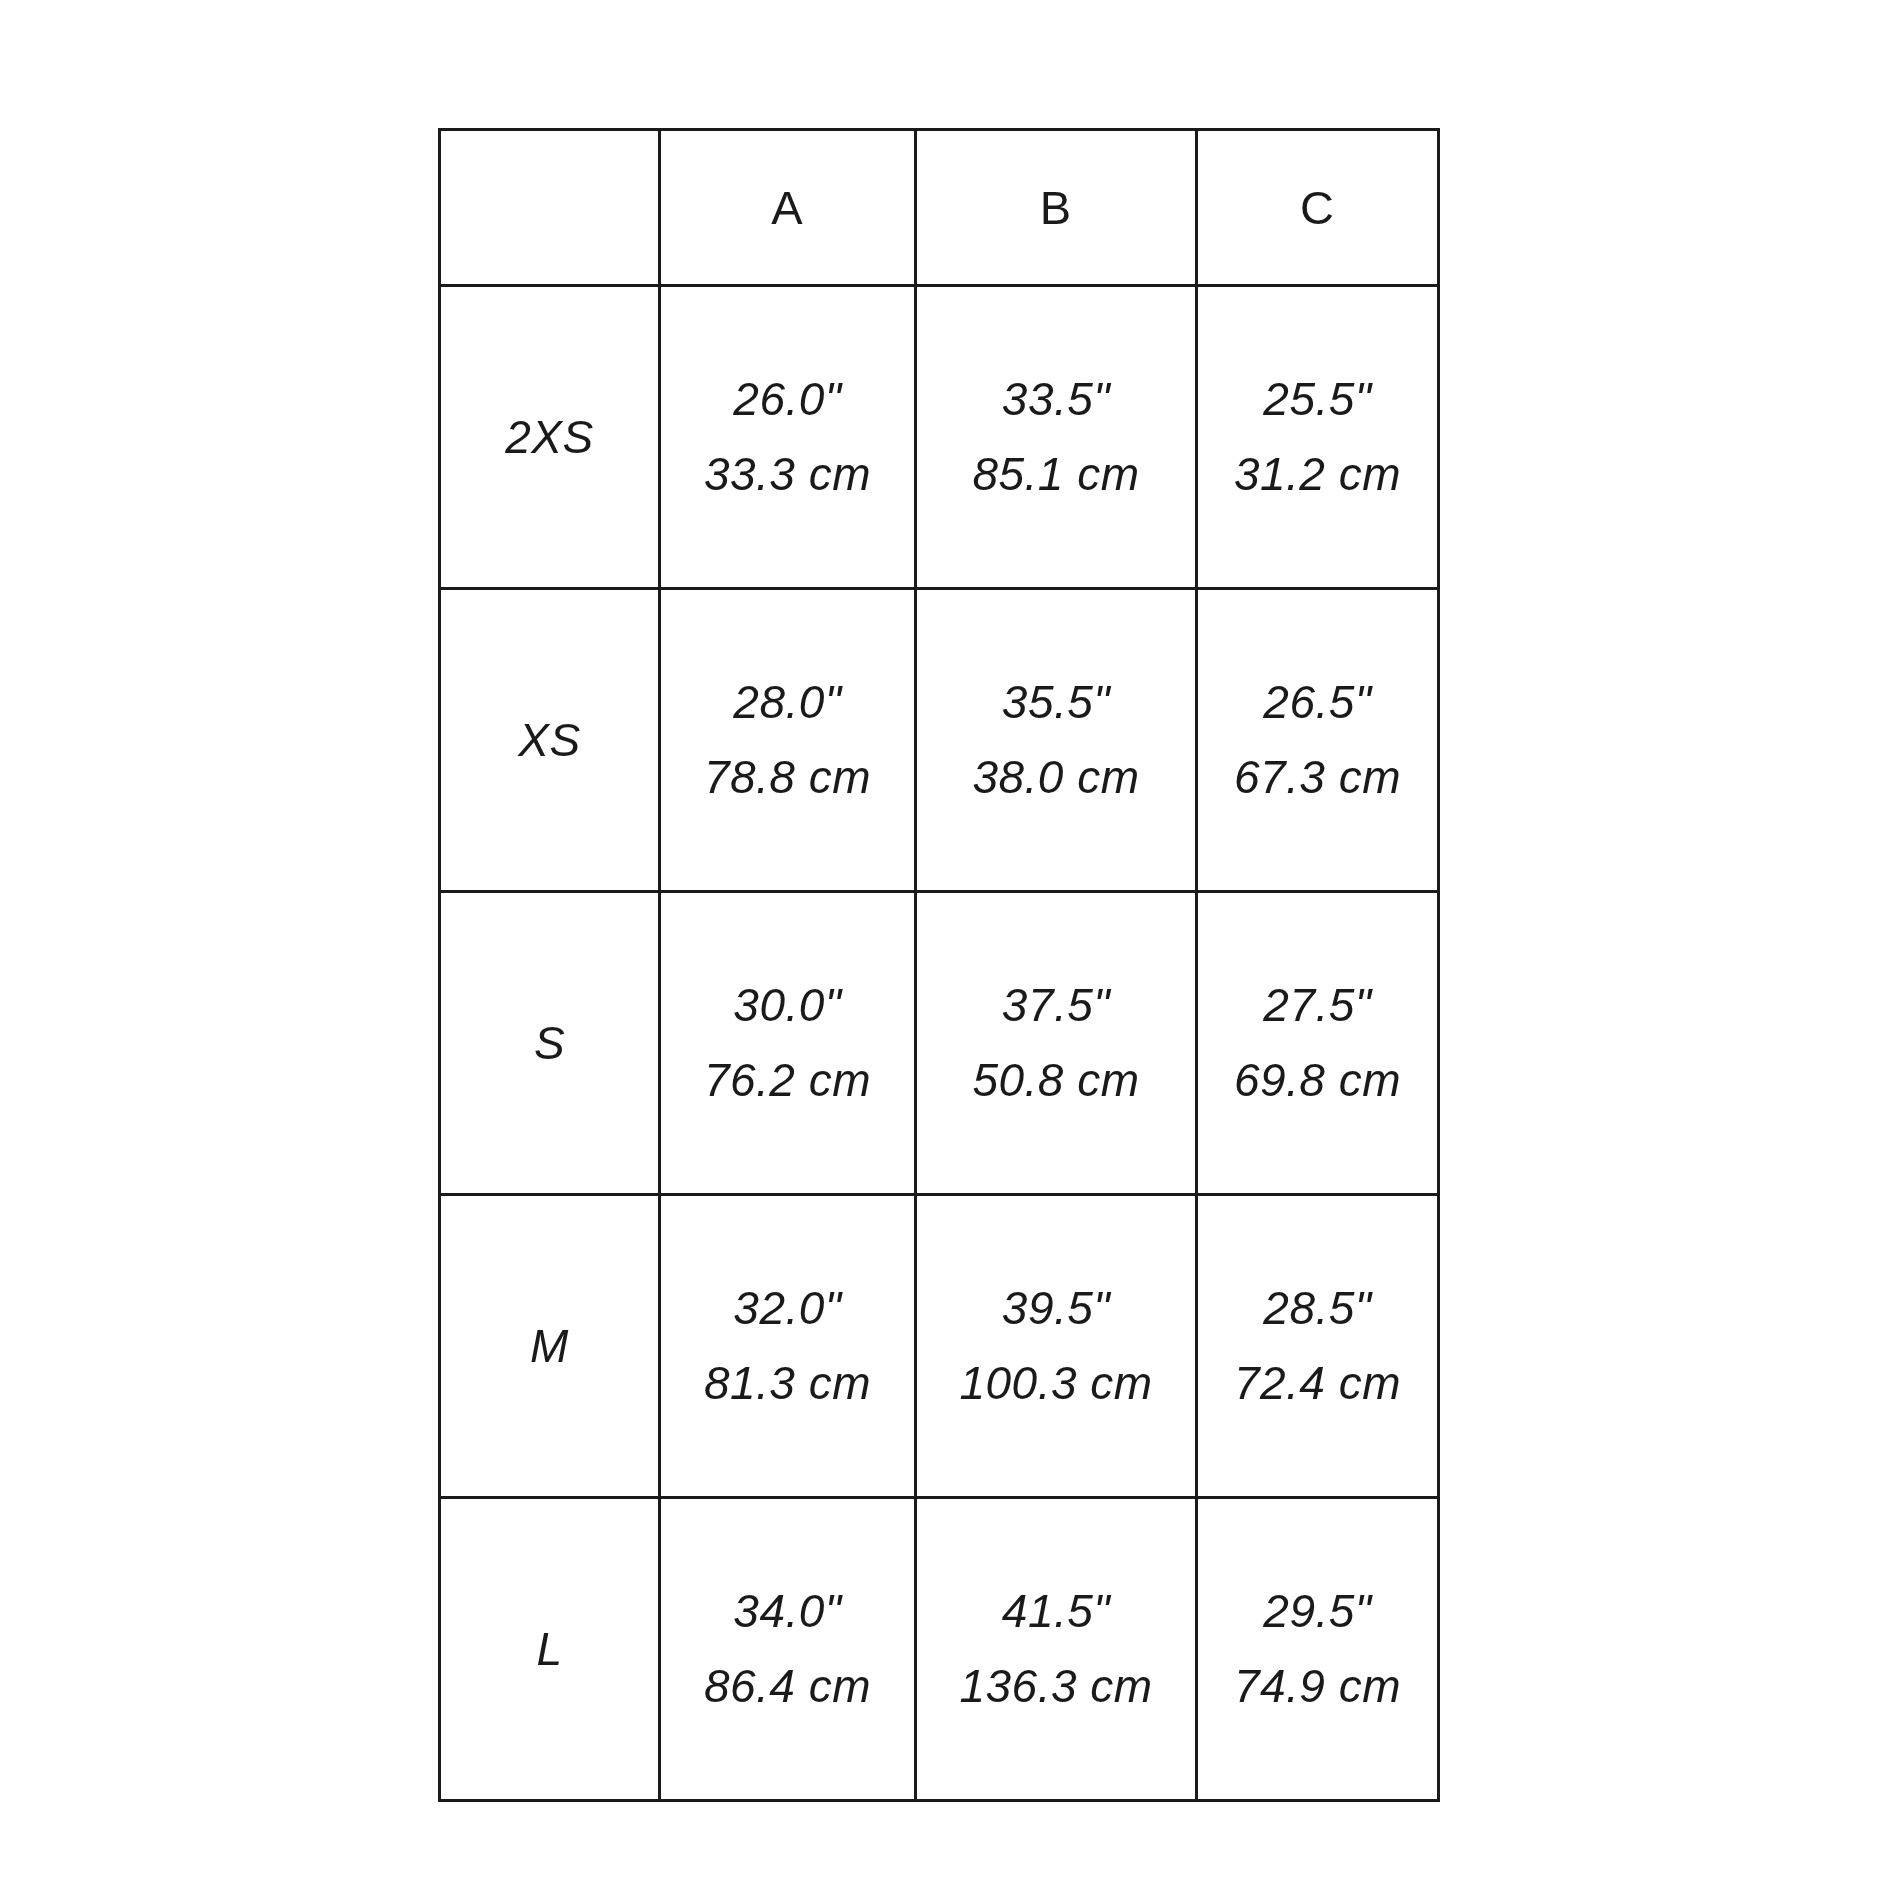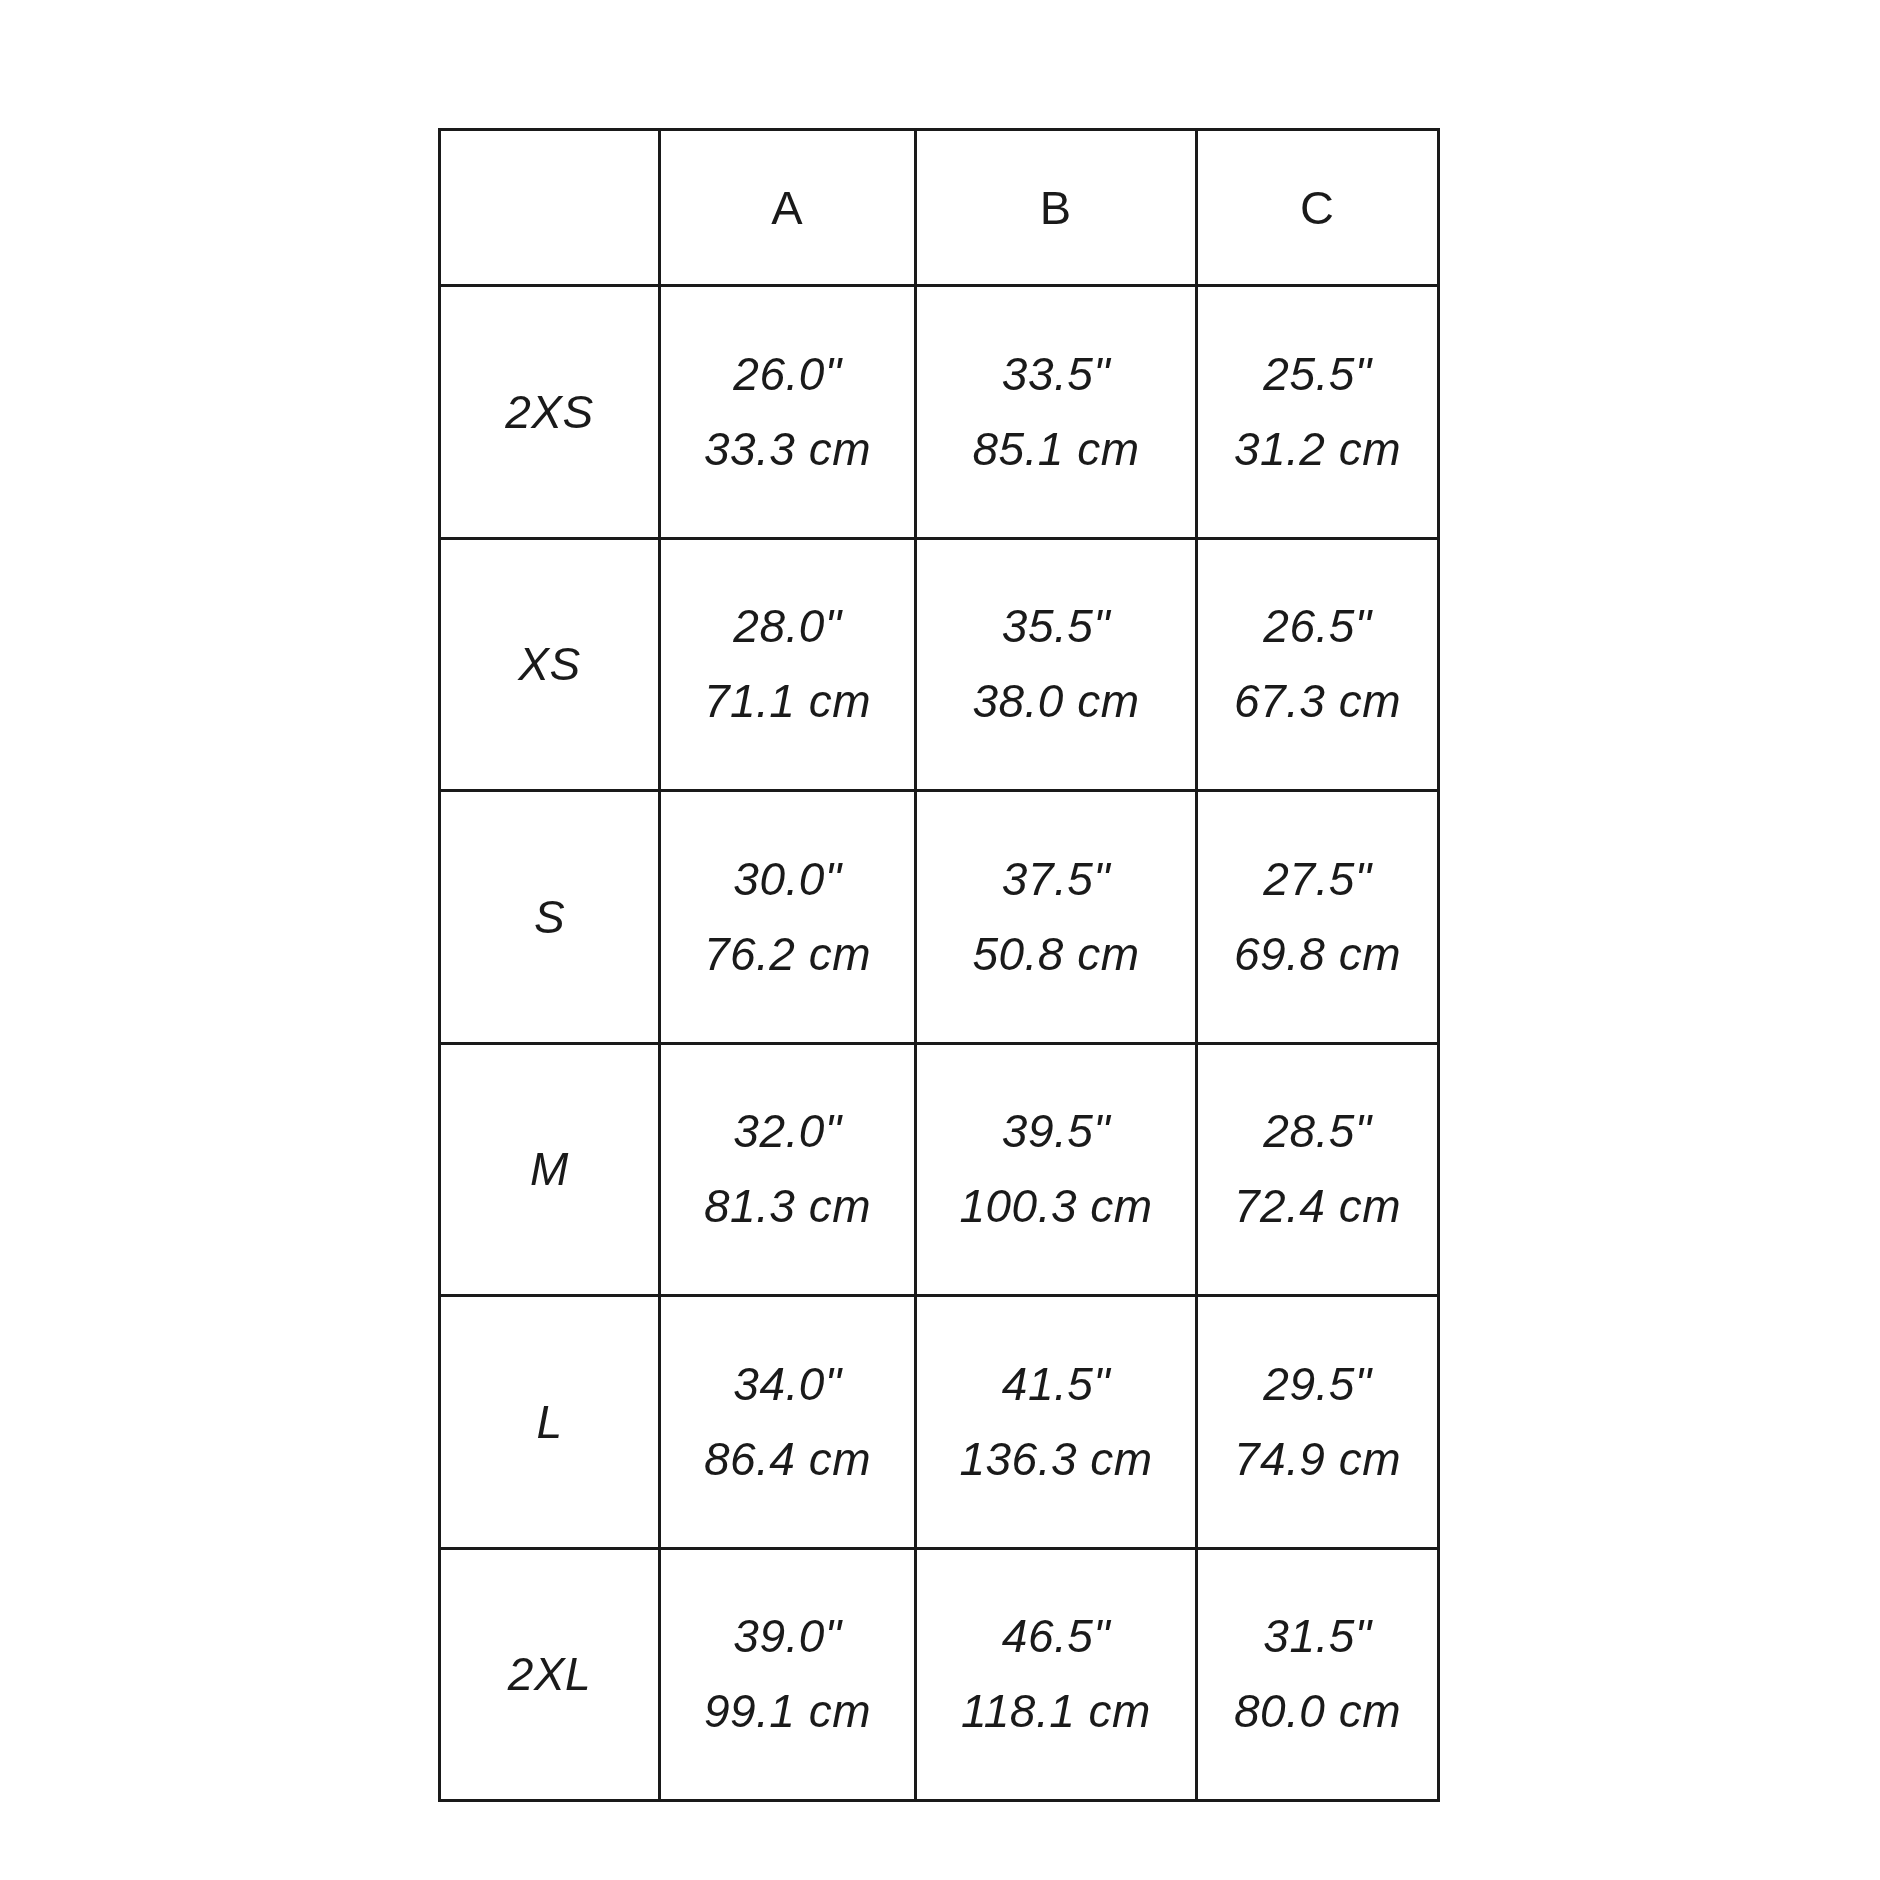--- a/index.html
+++ b/index.html
@@ -89,21 +89,21 @@
         </td>
         <td class="measure">
           <div class="val">25.5"</div>
           <div class="val">31.2 cm</div>
         </td>
       </tr>
       <tr>
         <td class="row-label">XS</td>
         <td class="measure">
           <div class="val">28.0"</div>
-          <div class="val">71.1 cm</div>
+          <div class="val">78.8 cm</div>
         </td>
         <td class="measure">
           <div class="val">35.5"</div>
           <div class="val">38.0 cm</div>
         </td>
         <td class="measure">
           <div class="val">26.5"</div>
           <div class="val">67.3 cm</div>
         </td>
       </tr>
@@ -145,30 +145,15 @@
         </td>
         <td class="measure">
           <div class="val">41.5"</div>
           <div class="val">136.3 cm</div>
         </td>
         <td class="measure">
           <div class="val">29.5"</div>
           <div class="val">74.9 cm</div>
         </td>
       </tr>
-      <tr>
-        <td class="row-label">2XL</td>
-        <td class="measure">
-          <div class="val">39.0"</div>
-          <div class="val">99.1 cm</div>
-        </td>
-        <td class="measure">
-          <div class="val">46.5"</div>
-          <div class="val">118.1 cm</div>
-        </td>
-        <td class="measure">
-          <div class="val">31.5"</div>
-          <div class="val">80.0 cm</div>
-        </td>
-      </tr>
     </tbody>
   </table>
 </div>
 
 </body></html>

